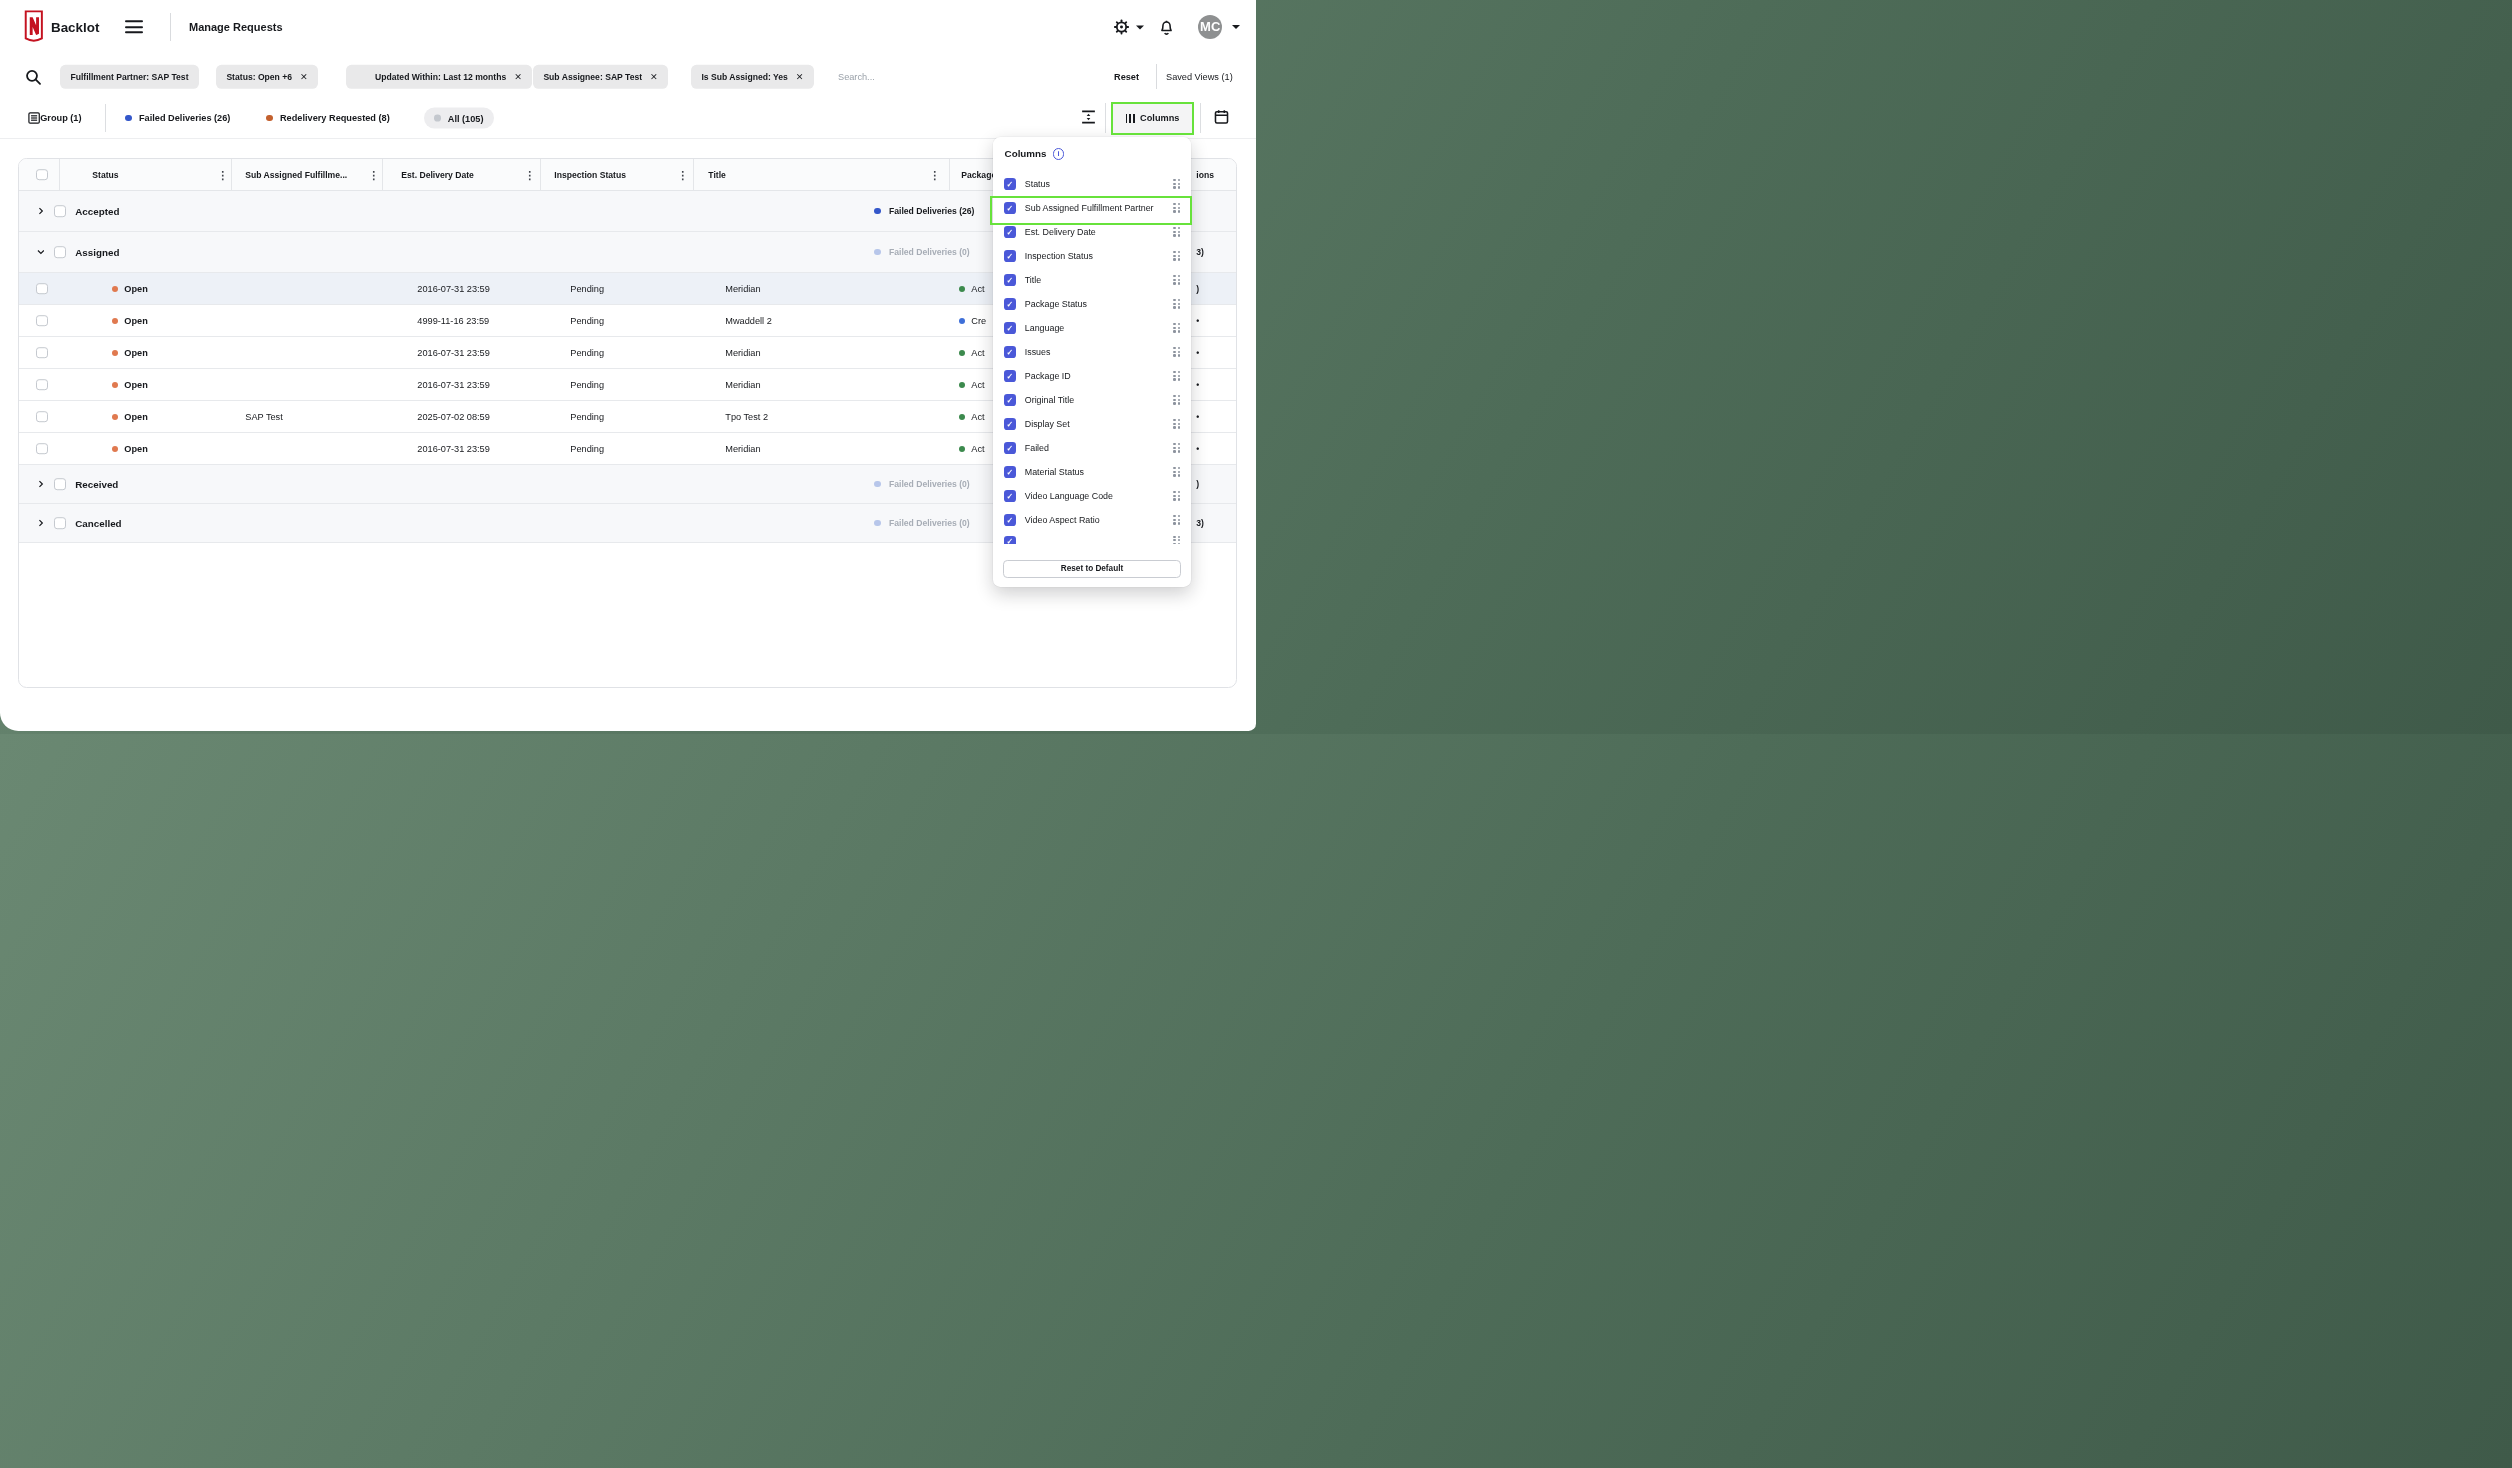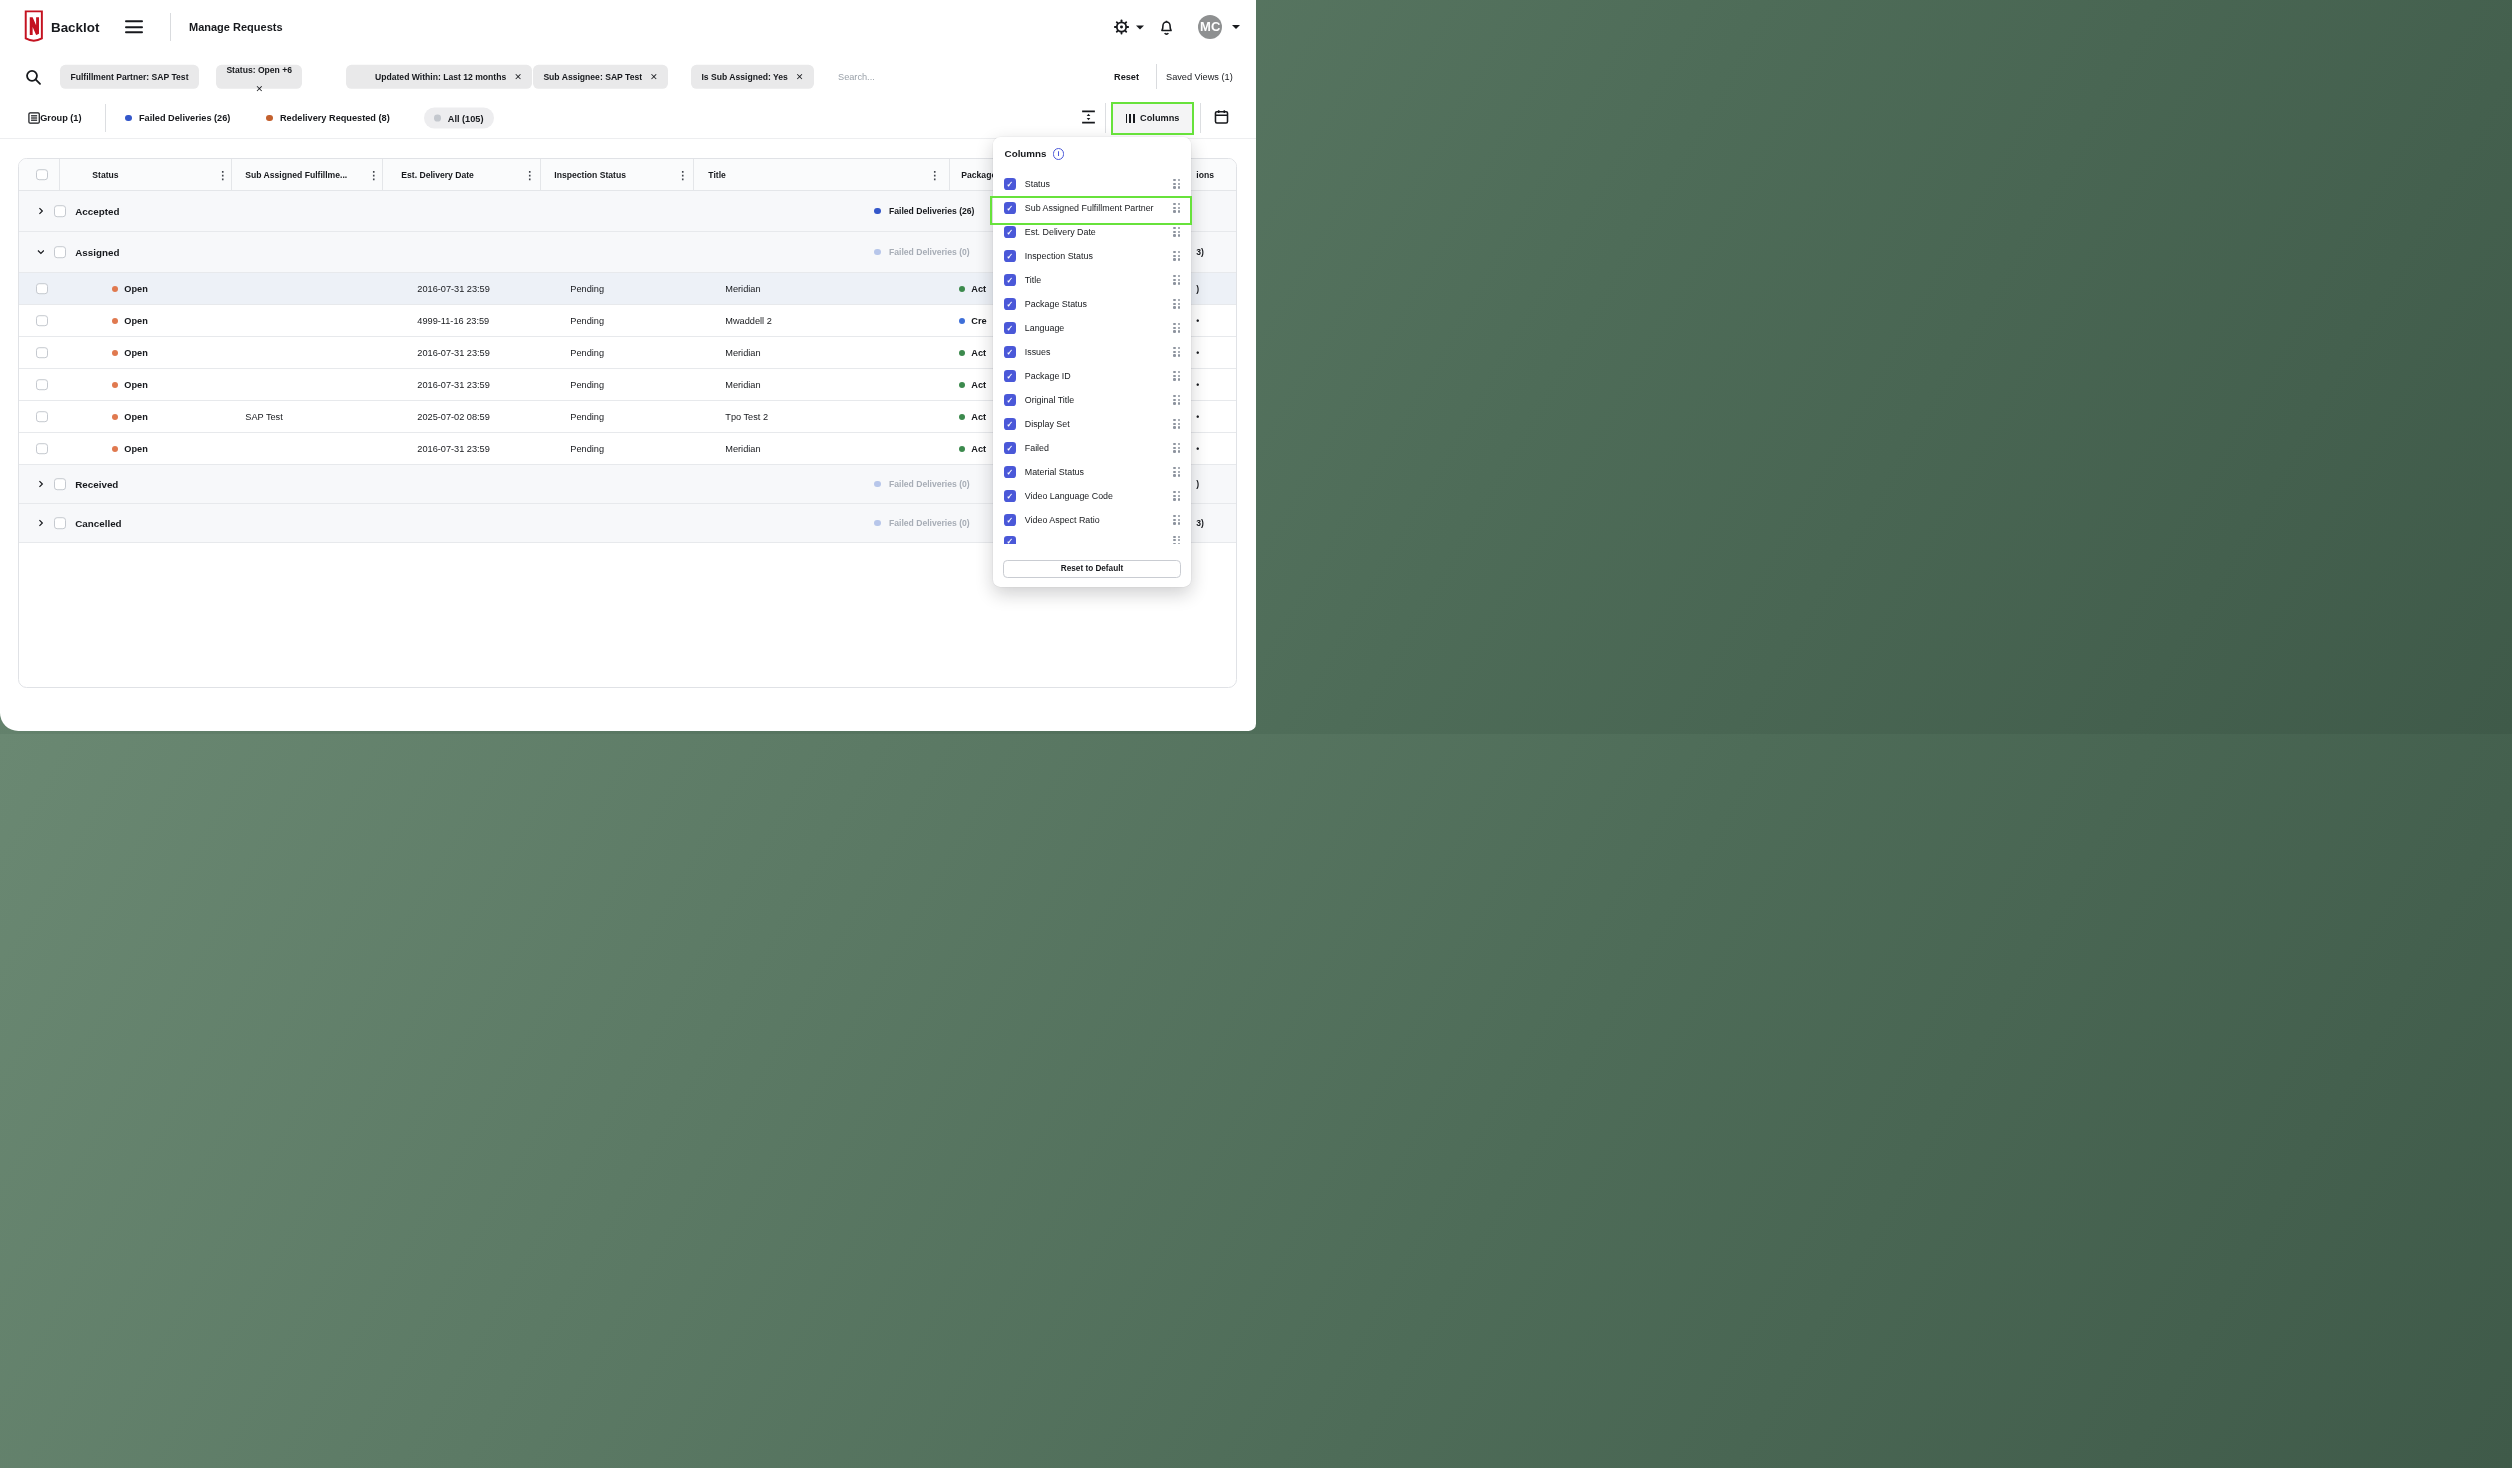--- a/index.html
+++ b/index.html
@@ -74,21 +74,21 @@
   .badge.on{color:#17191d;} .badge.on .dot{background:#3457ca;}
   .badge.off{color:#a7adb6;justify-content:space-between;} .badge.off .dot{background:#b7c6ea;}
   .frag{position:absolute;left:1177px;top:50%;transform:translateY(-50%);font-size:8.6px;font-weight:700;color:#17191d;}
   .drow{position:relative;height:31px;background:#fff;border-bottom:0.6px solid #e7e9ec;font-size:9.2px;cursor:pointer;}
   .drow.sel{background:#edf1f7;}
   .sdot{left:93px;width:6.1px;height:6.1px;border-radius:50%;background:#e0794f;}
   .sname{left:105px;font-weight:600;}
   .csub{left:226px;} .cest{left:398px;} .cinsp{left:551px;} .ctitle{left:706px;}
   .pkgdot{left:940px;width:6.1px;height:6.1px;border-radius:50%;}
   .pkgdot.green{background:#3c8a4d;} .pkgdot.blue{background:#3e6fd8;}
-  .pkgtxt{left:952px;font-weight:700;}
+  .pkgtxt{left:952px;font-weight:400;}
 
   
   .panel{position:absolute;left:993px;top:137px;width:198px;height:450px;background:#fff;border-radius:7.3px;z-index:20;
          box-shadow:0 6.1px 18.3px rgba(20,22,26,.20),0 0 0 0.6px rgba(20,22,26,.05);}
   .pttl{position:absolute;left:11.6px;top:11px;display:flex;align-items:center;gap:6.1px;font-size:9.8px;font-weight:700;}
   .plist{position:absolute;left:0;top:35px;right:0;}
   .pitem{height:24px;display:flex;align-items:center;padding:0 11px;box-sizing:border-box;}
   .pcheck{width:11.6px;height:11.6px;min-width:11.6px;background:#4a58d8;border-radius:3.1px;color:#fff;display:flex;align-items:center;
           justify-content:center;font-size:8px;font-weight:700;cursor:pointer;}
   .pcheck::after{content:"✓";}
@@ -155,21 +155,21 @@
   </div>
 
   <div class="frow">
     <svg class="sicon" width="18.3" height="18.3" viewBox="0 0 24 24" fill="none" stroke="#17191d" stroke-width="2.4">
       <circle cx="10.5" cy="10.5" r="6.5"></circle>
         <line x1="15.5" y1="15.5" x2="21" y2="21" stroke-linecap="round"></line>
     </svg>
     <span class="chip" style="left:60px;">
       <span>Fulfillment Partner: SAP Test</span>
     </span>
-    <span class="chip" style="left:216px;flex-direction:column;">
+    <span class="chip" style="left:216px;">
       <span>Status: Open +6</span>
       <span class="x">✕</span>
     </span>
     <span class="chip" style="left:346px;padding-left:29px;">
       <span>Updated Within: Last 12 months</span>
       <span class="x">✕</span>
     </span>
     <span class="chip" style="left:533px;text-align:right;">
       <span>Sub Assignee: SAP Test</span>
       <span class="x">✕</span>

